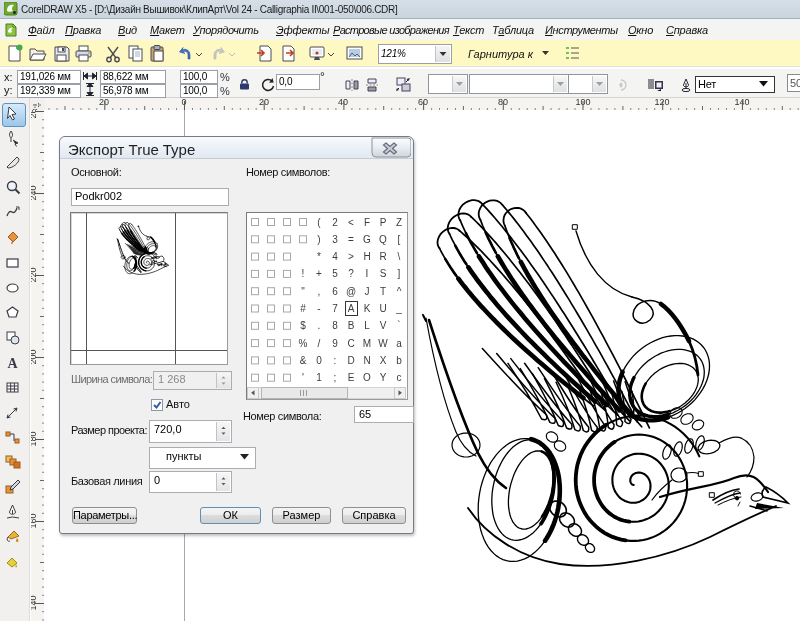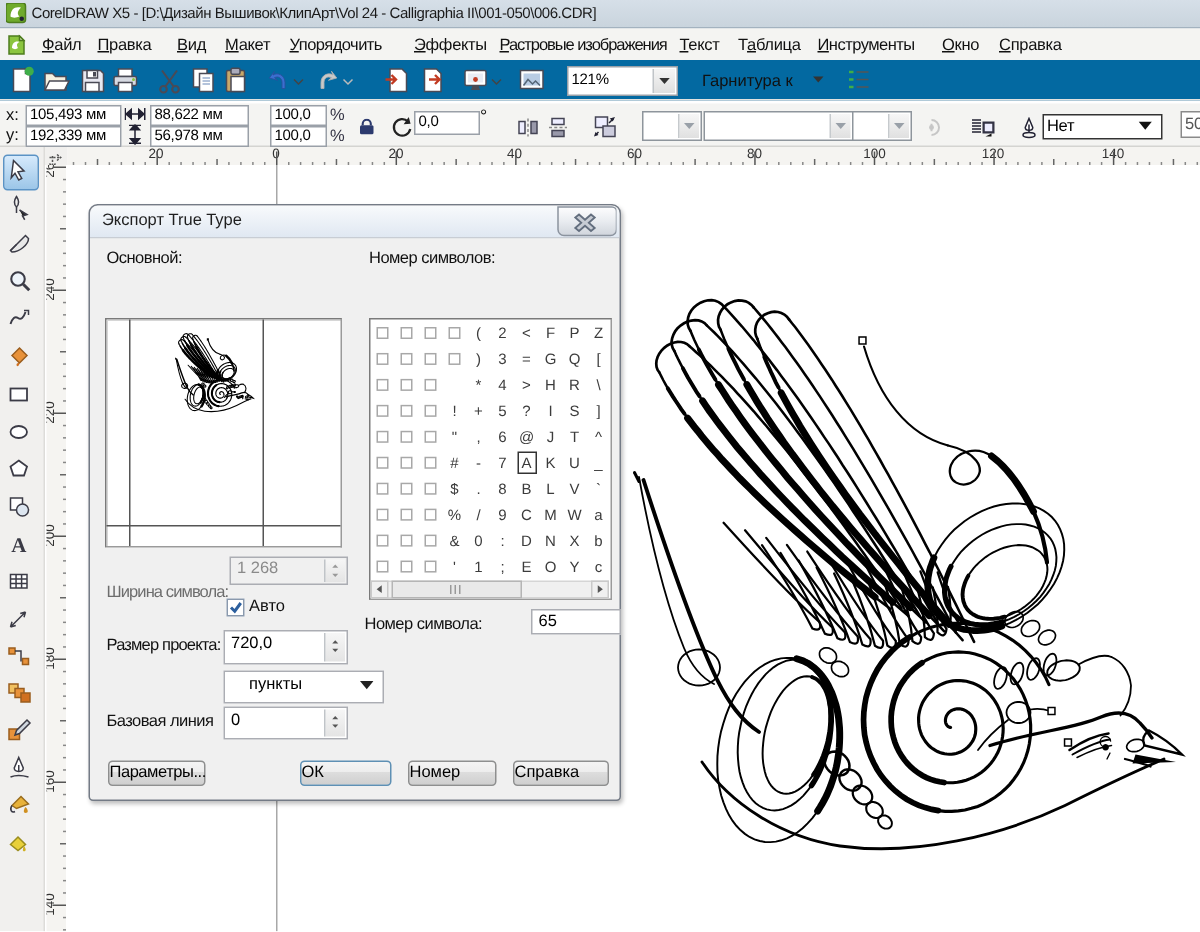--- a/index.html
+++ b/index.html
@@ -1,39 +1,39 @@
 <!DOCTYPE html>
 <html><head><meta charset="utf-8">
 <style>
 html,body{margin:0;padding:0;}
 #app{position:relative;width:800px;height:621px;overflow:hidden;background:#fff;
  font-family:"Liberation Sans",sans-serif;font-size:11px;color:#000;}
 #titlebar{position:absolute;left:0;top:0;width:800px;height:18px;
  background:linear-gradient(#d6dfe8,#c9d4dd);border-bottom:1px solid #a3b2bf;}
 #titletext{position:absolute;left:21px;top:4px;font-size:10px;color:#1a1a1a;letter-spacing:-0.3px;}
 #menubar{position:absolute;left:0;top:19px;width:800px;height:22px;background:#f4f4f2;border-bottom:1px solid #e2e2df;}
-.menuitem{position:absolute;top:5px;font-size:11px;color:#111;letter-spacing:-0.2px;}
+.menuitem{position:absolute;top:5px;font-size:11px;color:#111;letter-spacing:-0.2px;font-style:italic;}
 .menuitem u{text-decoration:underline;}
-#toolbar{position:absolute;left:0;top:40px;width:800px;height:26px;background:#0369a1;border-bottom:1px solid #e2e2df;}
+#toolbar{position:absolute;left:0;top:40px;width:800px;height:26px;background:#fef9c3;border-bottom:1px solid #e2e2df;font-style:italic;}
 #propbar{position:absolute;left:0;top:69px;width:800px;height:28px;background:#f4f4f2;border-bottom:1px solid #d4d4d1;}
 #hruler{position:absolute;left:45px;top:98px;width:755px;height:12px;background:#f5f4f1;}
 #rcorner{position:absolute;left:30px;top:98px;width:15px;height:12px;background:#f1f0ee;}
 #toolbox{position:absolute;left:0;top:98px;width:29px;height:523px;background:#f1f0ee;border-right:1px solid #dddcd9;}
 #vruler{position:absolute;left:31px;top:110px;width:13px;height:511px;background:#f5f4f1;}
 #canvas{position:absolute;left:45px;top:110px;width:755px;height:511px;background:#fff;}
 .field{position:absolute;background:#fff;border:1px solid #9aa0a8;font-size:10px;line-height:10px;padding:1px 2px;white-space:nowrap;overflow:hidden;letter-spacing:-0.2px;}
 .lbl{position:absolute;font-size:11px;color:#111;white-space:nowrap;}
 #dlg{position:absolute;left:59px;top:136px;width:353px;height:396px;
  background:#f0f0f0;border:1px solid #747b86;border-radius:6px 6px 3px 3px;
  box-shadow:1px 2px 3px rgba(0,0,0,0.25);}
 #dlgtitle{position:absolute;left:0;top:0;width:100%;height:21px;
  background:linear-gradient(#f8fafc,#e0e8f2);border-bottom:1px solid #c8cdd4;border-radius:6px 6px 0 0;}
-#dlgtitle span{position:absolute;left:8px;top:4px;font-size:11px;color:#1f1f1f;}
+#dlgtitle span{position:absolute;left:8px;top:4px;font-size:15px;color:#1f1f1f;}
 .btn{position:absolute;background:linear-gradient(#f4f4f4,#ededed 45%,#dddddd 46%,#cfcfcf);
- border:1px solid #8e8f8f;border-radius:3px;font-size:11px;color:#000;}
+ border:1px solid #8e8f8f;border-radius:3px;font-size:11px;text-align:center;color:#000;}
 .tbx{position:absolute;background:#fff;border:1px solid #abadb3;font-size:11px;white-space:nowrap;}
 .spinner{position:absolute;right:1px;top:1px;width:13px;bottom:1px;
  background:linear-gradient(#f6f6f6,#e4e4e4);border-left:1px solid #c0c4c8;}
 .dlbl{letter-spacing:-0.35px;}
 </style></head>
 <body>
 <div id="app">
   <div id="titlebar">
     <svg width="14" height="14" style="position:absolute;left:4px;top:2px">
       <rect x="0" y="0" width="13" height="13" rx="2" fill="#6faa2c" stroke="#4e7d1e"></rect>
@@ -148,21 +148,21 @@
           <path d="M3 4 h3 M3 9 h3 M3 14 h3"></path>
         </g>
         <g stroke="#555">
           <path d="M8 4 h8 M8 9 h8 M8 14 h8"></path>
         </g>
       </svg>
     </div>
   <div id="propbar">
       <span class="lbl" style="left:4px;top:2px">x:</span>
       <span class="lbl" style="left:4px;top:15px">y:</span>
-      <div class="field" style="left:17px;top:1px;width:58px;height:10px">105,493 мм</div>
+      <div class="field" style="left:17px;top:1px;width:58px;height:10px">191,026 мм</div>
       <div class="field" style="left:17px;top:15px;width:58px;height:10px">192,339 мм</div>
       <svg width="20" height="20" style="position:absolute;left:83px;top:1px">
         <g stroke="#223" fill="#223">
           <path d="M1 6 h12" stroke-width="1"></path>
           <path d="M1 6 l3.5 -3 v6 Z M13 6 l-3.5 -3 v6 Z"></path>
           <path d="M0.5 2 v8 M13.5 2 v8" stroke-width="1"></path>
         </g>
       </svg>
       <svg width="20" height="20" style="position:absolute;left:83px;top:14px">
         <g stroke="#223" fill="#223">
@@ -625,20 +625,21 @@
       <defs>
           <linearGradient id="cbg" x1="0" y1="0" x2="0" y2="1">
             <stop offset="0" stop-color="#fdfdfe"></stop>
             <stop offset="0.5" stop-color="#e9ecf0"></stop>
             <stop offset="1" stop-color="#d0d5dc"></stop>
           </linearGradient>
         </defs>
       <path d="M15 6 l4 3.5 L23 6 l2.5 2 -4 3.5 4 3.5 -2.5 2 -4 -3.5 -4 3.5 -2.5 -2 4 -3.5 -4 -3.5 Z" fill="#c7ccd4" stroke="#636e7e" stroke-width="1.2"></path>
     </svg>
     <span class="lbl dlbl" style="left:11px;top:29px">Основной:</span>
+    <div class="tbx" style="left:11px;top:51px;width:150px;height:14px;padding:1px 3px">Podkr002</div>
     <span class="lbl dlbl" style="left:186px;top:29px">Номер символов:</span>
     <div id="preview" style="position:absolute;left:10px;top:75px;width:156px;height:151px;background:#fff;border:1px solid #9a9a9a;border-top-color:#7a7a7a;border-left-color:#7a7a7a;box-shadow:inset 1px 1px 0 #d6d6d6">
       <div style="position:absolute;left:15px;top:0;width:1px;height:100%;background:#555"></div>
       <div style="position:absolute;left:104px;top:0;width:1px;height:100%;background:#555"></div>
       <div style="position:absolute;left:0;top:137px;width:100%;height:1px;background:#555"></div>
       <svg id="minibird" width="156" height="151" viewBox="0 0 156 151" fill="none">
           <path d="M593.5 405.9 L588.4 402.0 L583.4 398.1 L578.5 394.2 L573.6 390.3 L568.8 386.5 L564.1 382.7 L559.5 378.9 L555.0 375.2 L550.5 371.4 L546.2 367.7 L541.9 364.1 L537.6 360.4 L533.5 356.8 L529.5 353.3 L525.5 349.7 L521.6 346.2 L517.8 342.7 L514.0 339.2 L510.4 335.8 L506.8 332.4 L503.3 329.0 L499.9 325.6 L496.6 322.3 L493.3 319.0 L490.2 315.7 L487.1 312.5 L484.1 309.3 L481.1 306.1 L478.3 302.9 L475.5 299.8 L472.8 296.7 L470.2 293.6 L467.7 290.6 L465.3 287.5 L462.9 284.6 L460.6 281.6 L458.4 278.7 L456.3 275.7 L454.2 272.9 L452.3 270.0 L450.4 267.2 L448.6 264.4 L446.9 261.6 L445.2 258.9 L443.7 256.2 L442.2 253.5 L440.8 250.8 L439.5 248.2" stroke="#000" stroke-width="5.00" fill="none" stroke-linecap="round" transform="translate(-14.07 -18.98) scale(0.142)"></path>
           <path d="M583.4 398.1 L578.5 394.2 L573.6 390.3 L568.8 386.5 L564.1 382.7 L559.5 378.9 L555.0 375.2 L550.5 371.4 L546.2 367.7 L541.9 364.1 L537.6 360.4 L533.5 356.8 L529.5 353.3 L525.5 349.7 L521.6 346.2 L517.8 342.7 L514.0 339.2 L510.4 335.8 L506.8 332.4 L503.3 329.0 L499.9 325.6 L496.6 322.3 L493.3 319.0 L490.2 315.7 L487.1 312.5 L484.1 309.3 L481.1 306.1 L478.3 302.9 L475.5 299.8 L472.8 296.7 L470.2 293.6 L467.7 290.6 L465.3 287.5 L462.9 284.6 L460.6 281.6 L458.4 278.7" stroke="#000" stroke-width="11.96" fill="none" stroke-linecap="round" transform="translate(-14.07 -18.98) scale(0.142)"></path>
           <path d="M456.3 275.7 L454.2 272.9 L452.3 270.0 L450.4 267.2 L448.6 264.4 L446.9 261.6 L445.2 258.9" stroke="#000" stroke-width="6.76" fill="none" stroke-linecap="round" transform="translate(-14.07 -18.98) scale(0.142)"></path>
           <path d="M439.5 248.2 L438.4 246.6 L437.7 244.6 L437.5 242.5 L437.7 240.3 L438.4 238.0 L439.5 235.8 L441.0 233.7 L442.8 231.9 L444.9 230.3 L447.1 229.1 L449.5 228.3 L451.8 227.9 L454.1 228.0 L456.2 228.5 L458.0 229.4 L459.5 230.7" stroke="#000" stroke-width="5.00" fill="none" stroke-linecap="round" transform="translate(-14.07 -18.98) scale(0.142)"></path>
@@ -840,21 +841,21 @@
           <rect x="0.5" y="174.5" width="11" height="11" fill="#f0f0f0" stroke="#c9c9c9"></rect>
           <path d="M7.5 177.2 l-3.4 2.6 3.4 2.6 Z" fill="#555"></path>
           <rect x="147.5" y="174.5" width="11" height="11" fill="#f0f0f0" stroke="#c9c9c9"></rect>
           <path d="M151.5 177.2 l3.4 2.6 -3.4 2.6 Z" fill="#555"></path>
           <rect x="14.5" y="174.5" width="86" height="11" fill="#e9e9e9" stroke="#b5b5b5"></rect>
           <g stroke="#9a9a9a">
             <path d="M53.5 177 v6 M56.5 177 v6 M59.5 177 v6" fill="none"></path>
           </g>
         </svg>
       </div>
-    <span class="lbl" style="left:11px;top:252px;color:#6d6d6d;letter-spacing:-0.6px">Ширина символа:</span>
+    <span class="lbl" style="left:11px;top:236px;color:#6d6d6d;letter-spacing:-0.6px">Ширина символа:</span>
     <div class="tbx" style="left:93px;top:234px;width:69px;height:15px;background:#f0f0f0;color:#8a8a8a;padding:1px 4px">1 268<div class="spinner"><svg width="13" height="15">
             <path d="M4.5 5.5 l2 -2.2 2 2.2 Z" fill="#999"></path>
             <path d="M4.5 9.5 l2 2.2 2 -2.2 Z" fill="#999"></path>
           </svg></div></div>
     <div style="position:absolute;left:91px;top:262px;width:10px;height:10px;background:#fff;border:1px solid #8a99ad">
       <svg width="10" height="10">
           <path d="M2 5 l2.5 2.5 L8.5 2" stroke="#2c5f9e" stroke-width="2" fill="none"></path>
         </svg>
     </div>
     <span class="lbl" style="left:106px;top:261px">Авто</span>
@@ -870,15 +871,15 @@
     </div>
     <span class="lbl dlbl" style="left:11px;top:338px">Базовая линия</span>
     <div class="tbx" style="left:89px;top:334px;width:73px;height:16px;padding:2px 4px">0<div class="spinner"><svg width="13" height="16">
             <path d="M4.5 6.5 l2 -2.2 2 2.2 Z" fill="#555"></path>
             <path d="M4.5 10 l2 2.2 2 -2.2 Z" fill="#555"></path>
           </svg></div></div>
     <span class="lbl dlbl" style="left:183px;top:273px">Номер символа:</span>
     <div class="tbx" style="left:294px;top:269px;width:50px;height:13px;padding:1px 4px">65</div>
     <div class="btn" style="left:12px;top:370px;width:63px;height:15px;line-height:15px;letter-spacing:-0.3px">Параметры...</div>
     <div class="btn" style="left:140px;top:370px;width:59px;height:15px;line-height:15px;border-color:#5e90b4">ОК</div>
-    <div class="btn" style="left:212px;top:370px;width:57px;height:15px;line-height:15px">Номер</div>
+    <div class="btn" style="left:212px;top:370px;width:57px;height:15px;line-height:15px">Размер</div>
     <div class="btn" style="left:282px;top:370px;width:62px;height:15px;line-height:15px">Справка</div>
   </div>
 </div>
 </body></html>

